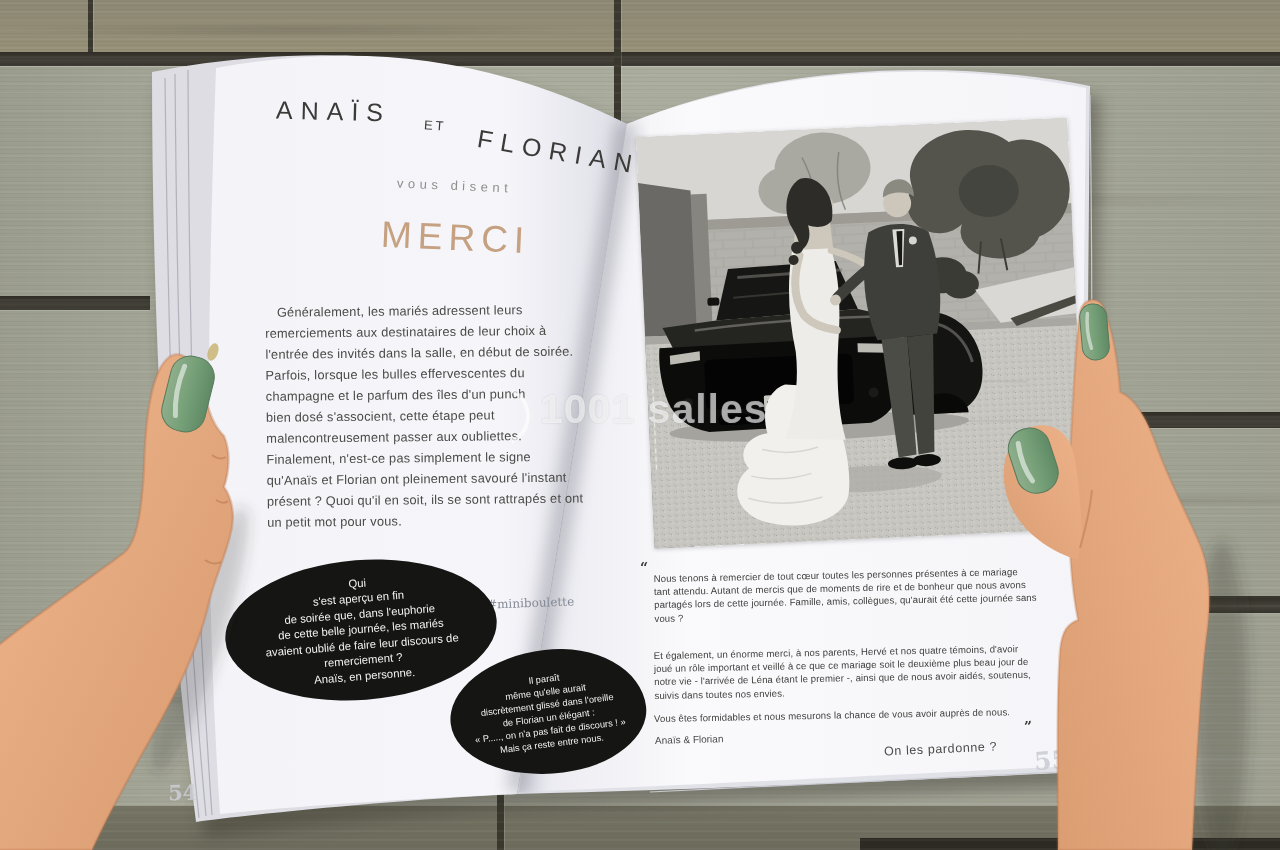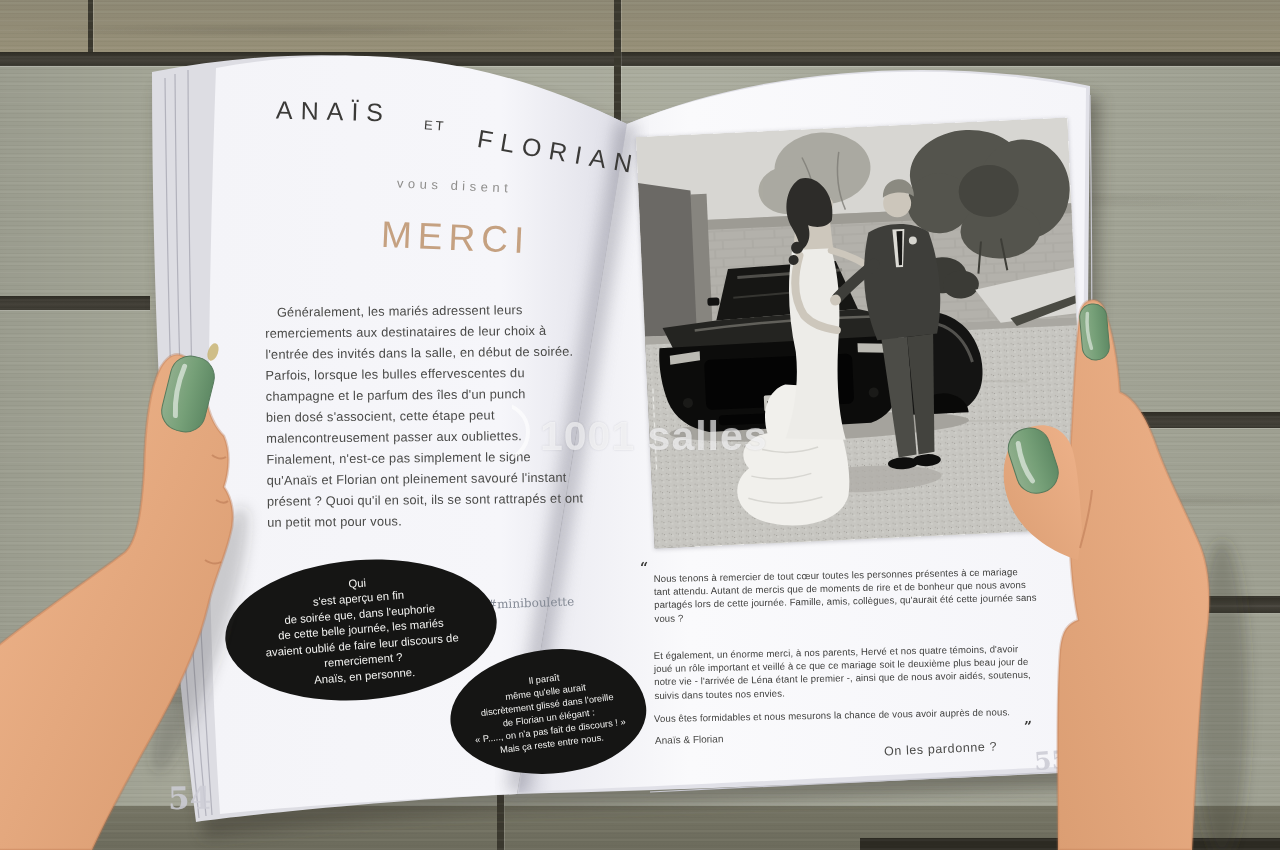--- a/index.html
+++ b/index.html
@@ -33,21 +33,21 @@
   .lp-body{left:266px;top:300px;width:348px;font-size:12.8px;line-height:21px;
     color:#4a4a48;letter-spacing:.2px;transform:rotate(-.6deg);text-indent:12px;}
   .rp-par{width:424px;font-size:9.6px;line-height:13.2px;color:#3e3e3c;
     letter-spacing:.1px;transform:rotate(-1.1deg);}
   .bubble{position:absolute;background:#151514;color:#f2f2f0;text-align:center;
     display:flex;align-items:center;justify-content:center;}
   .pagenum{position:absolute;font-family:"DejaVu Serif",serif;font-weight:bold;
     color:#cdcdd6;}
   .watermark{position:absolute;left:512px;top:386px;width:320px;height:74px;
     color:rgba(255,255,255,.62);text-shadow:0 0 2px rgba(120,120,130,.25);
-    display:flex;align-items:flex-end;}
+    display:flex;align-items:flex-start;}
   .wm-arc-clip{width:18px;height:58px;overflow:hidden;margin-right:10px;}
   .wm-arc{width:52px;height:52px;border:4px solid rgba(255,255,255,.62);
     border-radius:50%;margin-left:-42px;}
   .wm-text{font-size:41px;font-weight:bold;letter-spacing:1px;}
   .photo{position:absolute;left:645px;top:127px;width:432px;height:412px;
     transform:rotate(-2.6deg);box-shadow:0 1px 4px rgba(60,60,70,.25);overflow:hidden;}
 </style>
 </head>
 <body>
 
@@ -132,21 +132,21 @@
     </div>
     <div class="bubble" style="left:450px;top:650px;width:196px;height:124px;border-radius:52% 48% 46% 54%/50% 55% 45% 50%;
          font-size:9.3px;line-height:13px;transform:rotate(-7deg);">
       <span class="txt" style="position:static;">Il paraît
 même qu'elle aurait
 discrètement glissé dans l'oreille
 de Florian un élégant :
 « P....., on n'a pas fait de discours ! »
 Mais ça reste entre nous.</span>
     </div>
-    <span class="pagenum" style="left:168px;top:780px;font-size:31px;transform:rotate(-1deg);opacity:.85;">54</span>
+    <span class="pagenum" style="left:168px;top:780px;font-size:21px;transform:rotate(-1deg);opacity:.85;">54</span>
   </div>
 
   <div class="pagecontent">
 
     <div class="photo">
       <svg width="432" height="412" viewBox="0 0 432 412">
         <defs>
           <pattern id="stones" width="30" height="18" patternUnits="userSpaceOnUse">
             <path d="M0 17 H30 M14 17 V9 M0 8 H30 M22 8 V0" stroke="#96948d" stroke-width="1.2" opacity=".7" fill="none"></path>
           </pattern>

